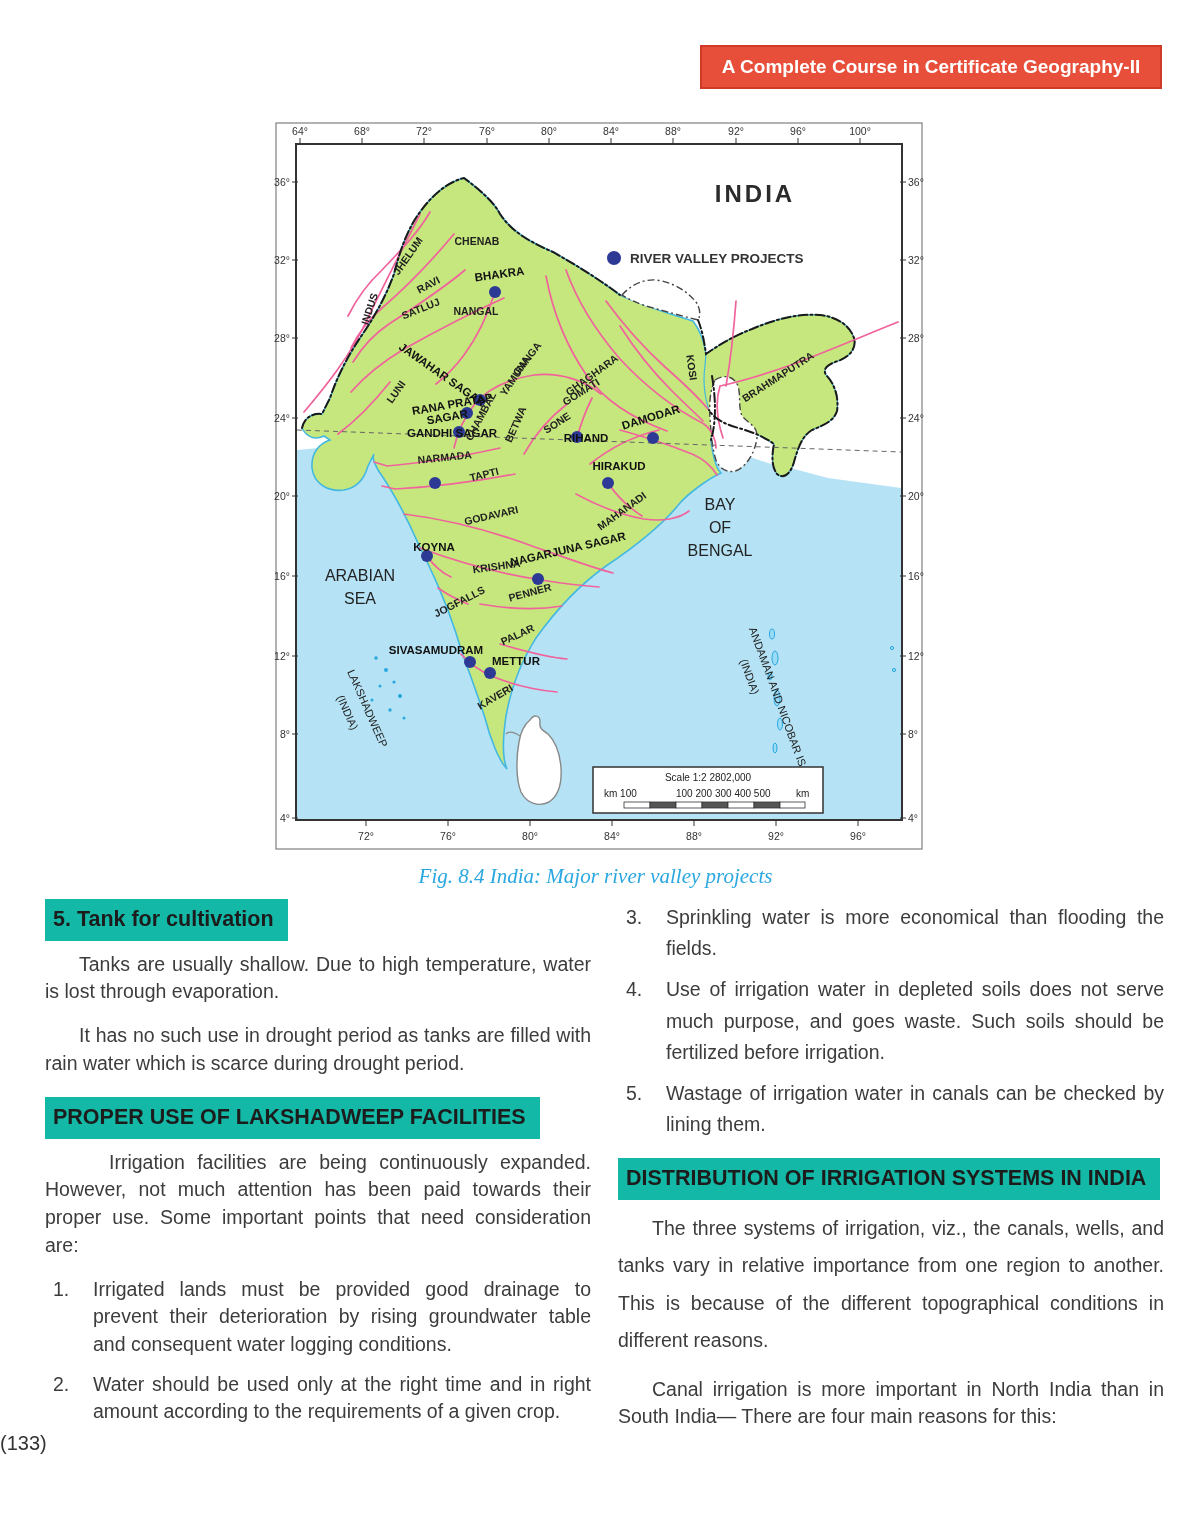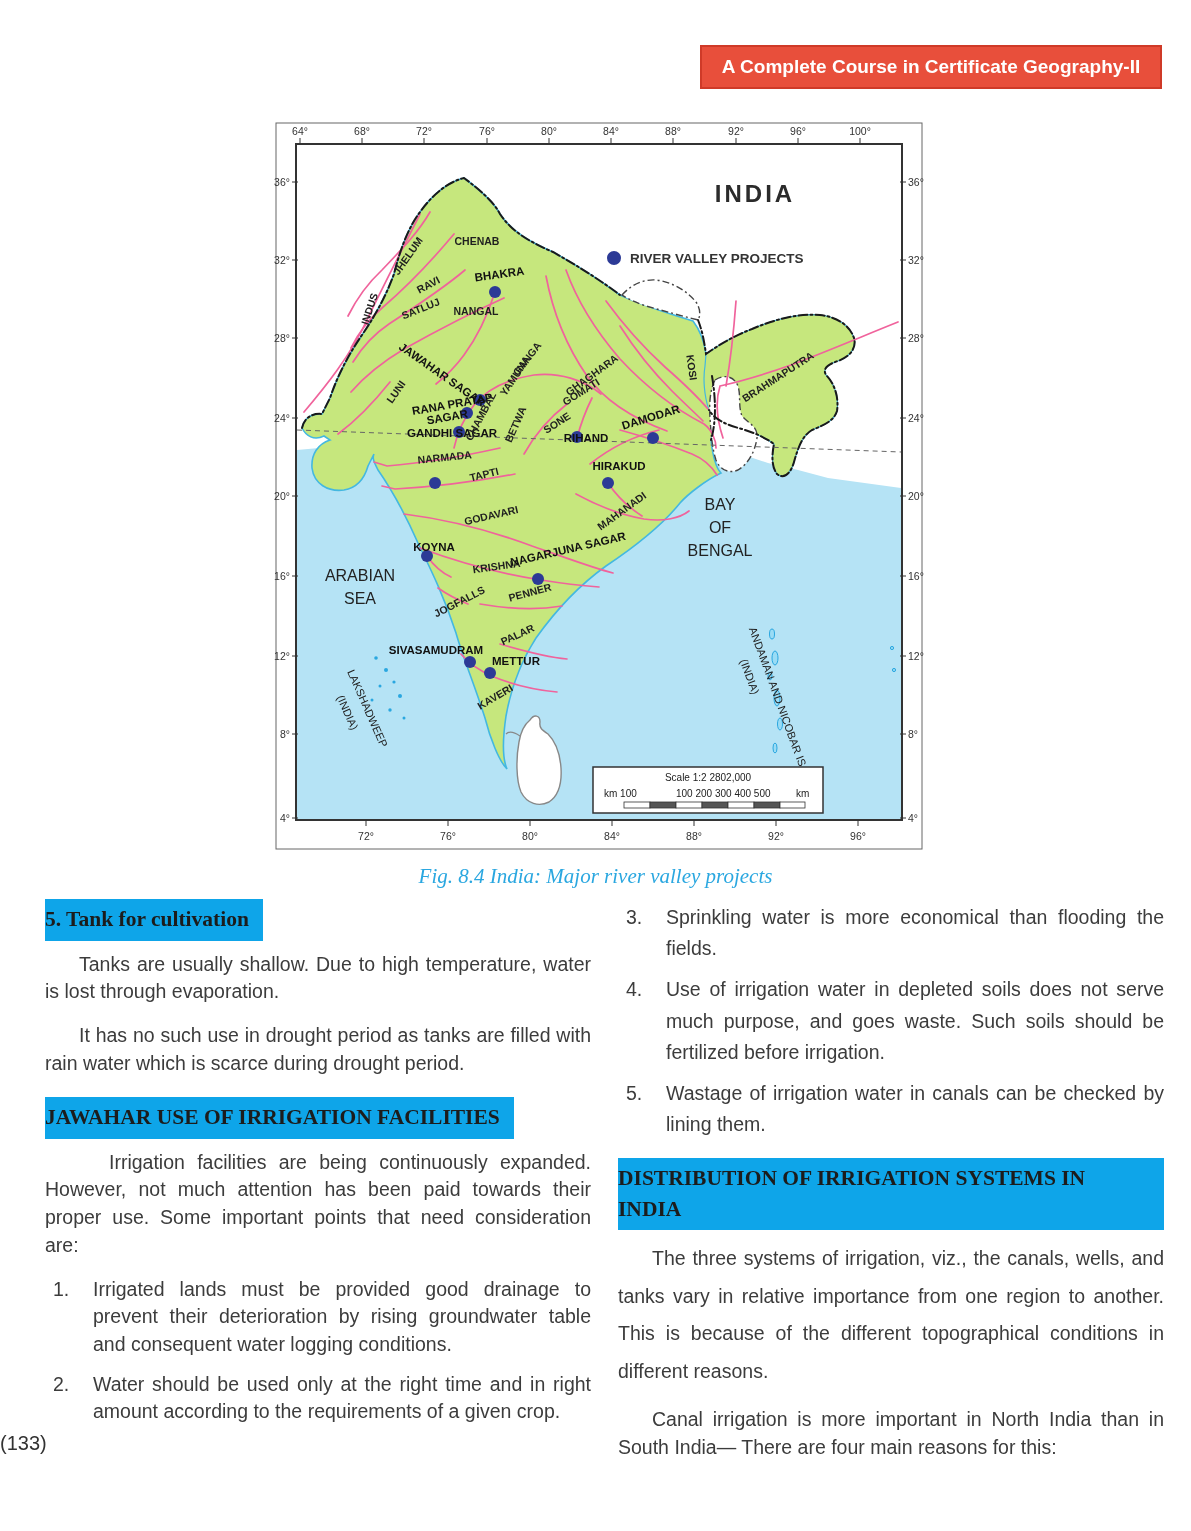--- a/index.html
+++ b/index.html
@@ -7,22 +7,22 @@
        font-family:"Liberation Sans",sans-serif;color:#3c3c3c;}
   .banner{position:absolute;left:700px;top:45px;width:458px;height:40px;
           background:#e84f3b;border:2px solid #cf3a28;color:#fff;font-weight:bold;
           font-size:19px;display:flex;align-items:center;justify-content:center;}
   .map-wrap{position:absolute;left:268px;top:118px;width:662px;height:737px;}
   .caption{position:absolute;left:0;top:864px;width:100%;text-align:center;
            font-family:"Liberation Serif",serif;font-style:italic;color:#2aa7e0;font-size:21px;}
   .col{position:absolute;width:546px;font-size:19.5px;line-height:1.42;}
   .col-left{left:45px;top:899px;}
   .col-right{left:618px;top:898px;}
-  .hl{display:inline-block;background:#0ea5e9;color:#1c1c1c;font-weight:bold;
-      font-size:21.5px;padding:5px 14px 6px 0;margin:0 0 10px 0;font-family:Liberation Serif, serif;}
+  .hl{display:inline-block;background:#14b8a6;color:#1c1c1c;font-weight:bold;
+      font-size:21.5px;padding:5px 14px 6px 8px;margin:0 0 10px 0;}
   .para{margin:0 0 16px 0;text-align:justify;text-indent:34px;}
   .para.big-indent{text-indent:64px;}
   .para.wide{line-height:1.92;}
   .olist{margin:4px 0 0 0;}
   .li{display:flex;margin:0 0 12px 0;}
   .li .num{flex:none;width:48px;padding-left:8px;box-sizing:border-box;}
   .li .txt{flex:1;text-align:justify;}
   .col-right .li{line-height:1.6;margin-bottom:10px;}
   .footer{position:absolute;left:0;top:1432px;width:100%;text-align:left;
           font-size:20px;color:#333;}
@@ -316,21 +316,21 @@
   </g>
 </svg>
 </div>
 
 <div class="caption">Fig. 8.4 India: Major river valley projects</div>
 
 <div class="col col-left">
   <div class="hl">5. Tank for cultivation</div>
   <p class="para">Tanks are usually shallow. Due to high temperature, water is lost through evaporation.</p>
   <p class="para" style="margin-bottom:20px;">It has no such use in drought period as tanks are filled with rain water which is scarce during drought period.</p>
-  <div class="hl">JAWAHAR USE OF IRRIGATION FACILITIES</div>
+  <div class="hl">PROPER USE OF LAKSHADWEEP FACILITIES</div>
   <p class="para big-indent">Irrigation facilities are being continuously expanded. However, not much attention has been paid towards their proper use. Some important points that need consideration are:</p>
   <div class="olist">
     <div class="li">
       <span class="num">1.</span>
       <span class="txt">Irrigated lands must be provided good drainage to prevent their deterioration by rising groundwater table and consequent water logging conditions.</span>
     </div>
     <div class="li">
       <span class="num">2.</span>
       <span class="txt">Water should be used only at the right time and in right amount according to the requirements of a given crop.</span>
     </div>

